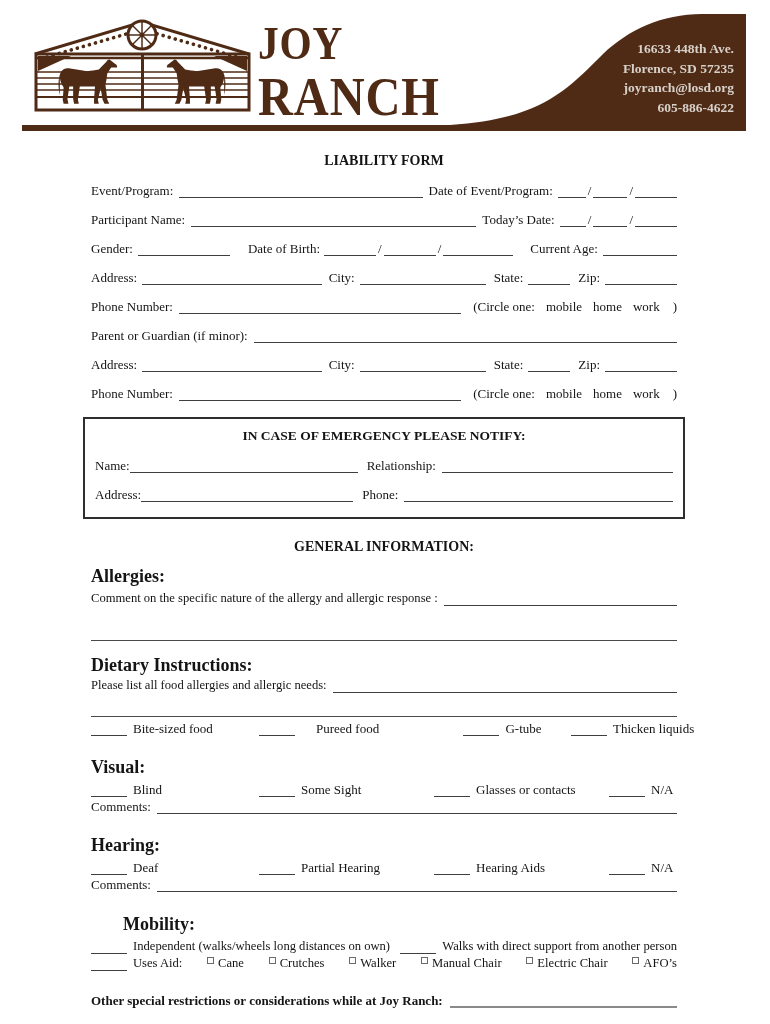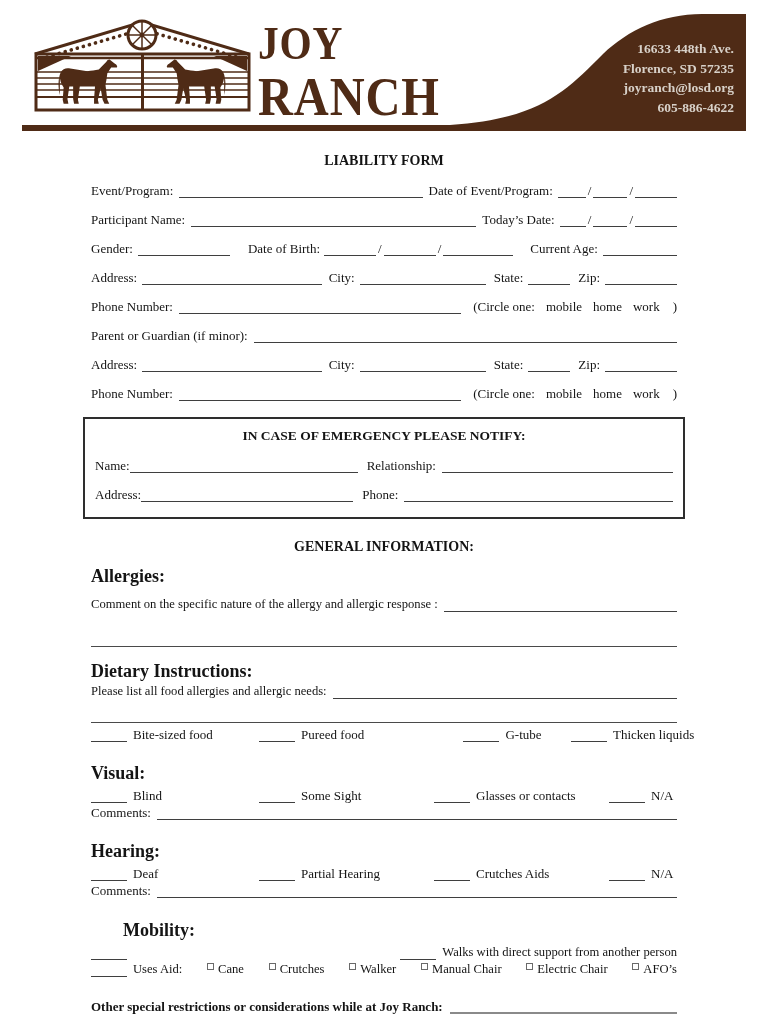--- a/index.html
+++ b/index.html
@@ -197,38 +197,38 @@
         <span class="lbl">Address:</span>
         <span class="bl" style="width:212px;"></span>
         <span class="lbl" style="margin-left:9px;">Phone:</span>
         <span class="bl grow" style="margin-left:6px;"></span>
       </div>
     </div>
 
     <div class="ctitle" style="margin-top:20px;">GENERAL INFORMATION:</div>
 
     <div class="sechead" style="margin-top:11px;">Allergies:</div>
-    <div class="frow" style="margin-top:10px;justify-content:center;">
+    <div class="frow" style="margin-top:4px;justify-content:center;">
       <span class="lbl" style="font-size:12.6px;">Comment on the specific nature of the allergy and allergic response :</span>
       <span class="bl grow" style="margin-left:6px;"></span>
     </div>
     <span class="fullline" style="margin-top:20px;"></span>
 
     <div class="sechead" style="margin-top:14px;font-family:Liberation Serif, serif;">Dietary Instructions:</div>
     <div class="frow" style="margin-top:2px;">
       <span class="lbl" style="font-size:12.6px;">Please list all food allergies and allergic needs:</span>
       <span class="bl grow" style="margin-left:6px;"></span>
     </div>
     <span class="fullline" style="margin-top:9px;"></span>
     <div class="optrow">
       <span class="cell" style="width:168px;">
           <span class="bl"></span>
           <span>Bite-sized food</span>
         </span>
-      <span class="cell" style="width:175px;">
+      <span class="cell" style="width:175px;gap:15px;">
           <span class="bl"></span>
           <span>Pureed food</span>
         </span>
       <span class="cell" style="width:137px;justify-content:center;">
           <span class="bl"></span>
           <span>G-tube</span>
         </span>
       <span class="cell">
           <span class="bl"></span>
           <span>Thicken liquids</span>
@@ -264,36 +264,37 @@
       <span class="cell" style="width:168px;">
           <span class="bl"></span>
           <span>Deaf</span>
         </span>
       <span class="cell" style="width:175px;">
           <span class="bl"></span>
           <span>Partial Hearing</span>
         </span>
       <span class="cell" style="width:175px;">
           <span class="bl"></span>
-          <span>Crutches Aids</span>
+          <span>Hearing Aids</span>
         </span>
       <span class="cell">
           <span class="bl"></span>
           <span>N/A</span>
         </span>
     </div>
     <div class="frow" style="margin-top:2px;">
       <span class="lbl">Comments:</span>
       <span class="bl grow" style="margin-left:6px;"></span>
     </div>
 
     <div class="sechead" style="margin-top:22px;margin-left:32px;">Mobility:</div>
     <div class="mobline">
       <span class="aiditem">
           <span class="bl" style="width:36px;margin-right:6px;"></span>
+          <span>Independent (walks/wheels long distances on own)</span>
         </span>
       <span class="aiditem">
           <span class="bl" style="width:36px;margin-right:6px;"></span>
           <span>Walks with direct support from another person</span>
         </span>
     </div>
     <div class="mobline" style="margin-top:2px;">
       <span class="aiditem">
           <span class="bl" style="width:36px;margin-right:6px;"></span>
           <span>Uses Aid:</span>

